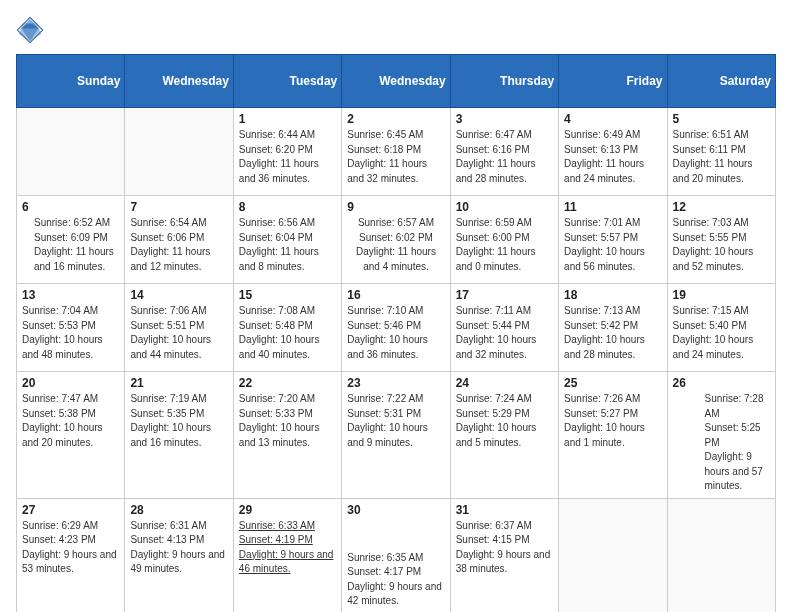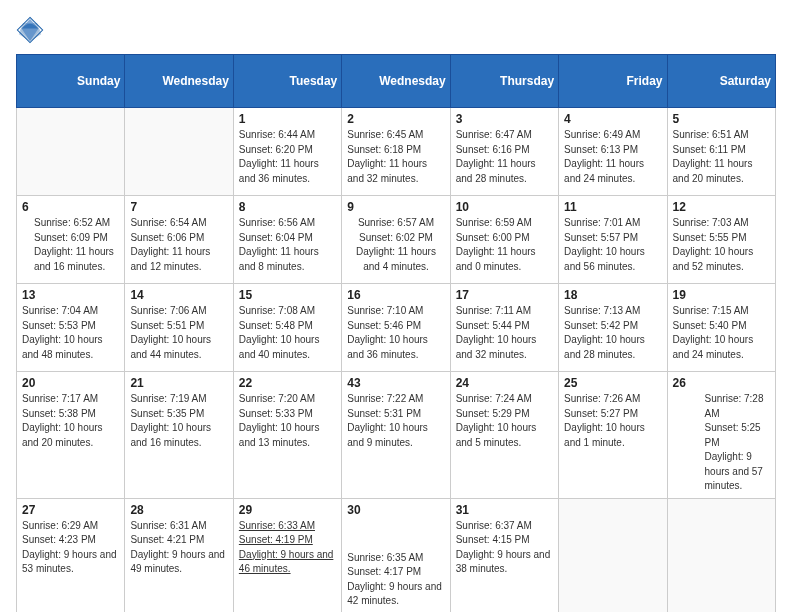--- a/index.html
+++ b/index.html
@@ -248,38 +248,38 @@
           <td>
             <div class="day-number">19</div>
             <div class="day-info" style="white-space: pre-line;">Sunrise: 7:15 AM
 Sunset: 5:40 PM
 Daylight: 10 hours and 24 minutes.</div>
           </td>
         </tr>
         <tr class="alt-row">
           <td>
             <div class="day-number">20</div>
-            <div class="day-info" style="white-space: pre-line;">Sunrise: 7:17 AM
+            <div class="day-info" style="white-space: pre-line;">Sunrise: 7:47 AM
 Sunset: 5:38 PM
 Daylight: 10 hours and 20 minutes.</div>
           </td>
           <td>
             <div class="day-number">21</div>
             <div class="day-info" style="white-space: pre-line;">Sunrise: 7:19 AM
 Sunset: 5:35 PM
 Daylight: 10 hours and 16 minutes.</div>
           </td>
           <td>
             <div class="day-number">22</div>
             <div class="day-info" style="white-space: pre-line;">Sunrise: 7:20 AM
 Sunset: 5:33 PM
 Daylight: 10 hours and 13 minutes.</div>
           </td>
           <td>
-            <div class="day-number">43</div>
+            <div class="day-number">23</div>
             <div class="day-info" style="white-space: pre-line;">Sunrise: 7:22 AM
 Sunset: 5:31 PM
 Daylight: 10 hours and 9 minutes.</div>
           </td>
           <td>
             <div class="day-number">24</div>
             <div class="day-info" style="white-space: pre-line;">Sunrise: 7:24 AM
 Sunset: 5:29 PM
 Daylight: 10 hours and 5 minutes.</div>
           </td>
@@ -299,21 +299,21 @@
         <tr>
           <td>
             <div class="day-number">27</div>
             <div class="day-info" style="white-space: pre-line;">Sunrise: 6:29 AM
 Sunset: 4:23 PM
 Daylight: 9 hours and 53 minutes.</div>
           </td>
           <td>
             <div class="day-number">28</div>
             <div class="day-info" style="white-space: pre-line;">Sunrise: 6:31 AM
-Sunset: 4:21 PM
+Sunset: 4:13 PM
 Daylight: 9 hours and 49 minutes.</div>
           </td>
           <td>
             <div class="day-number">29</div>
             <div class="day-info" style="white-space: pre-line; text-decoration: underline;">Sunrise: 6:33 AM
 Sunset: 4:19 PM
 Daylight: 9 hours and 46 minutes.</div>
           </td>
           <td>
             <div class="day-number">30</div>

